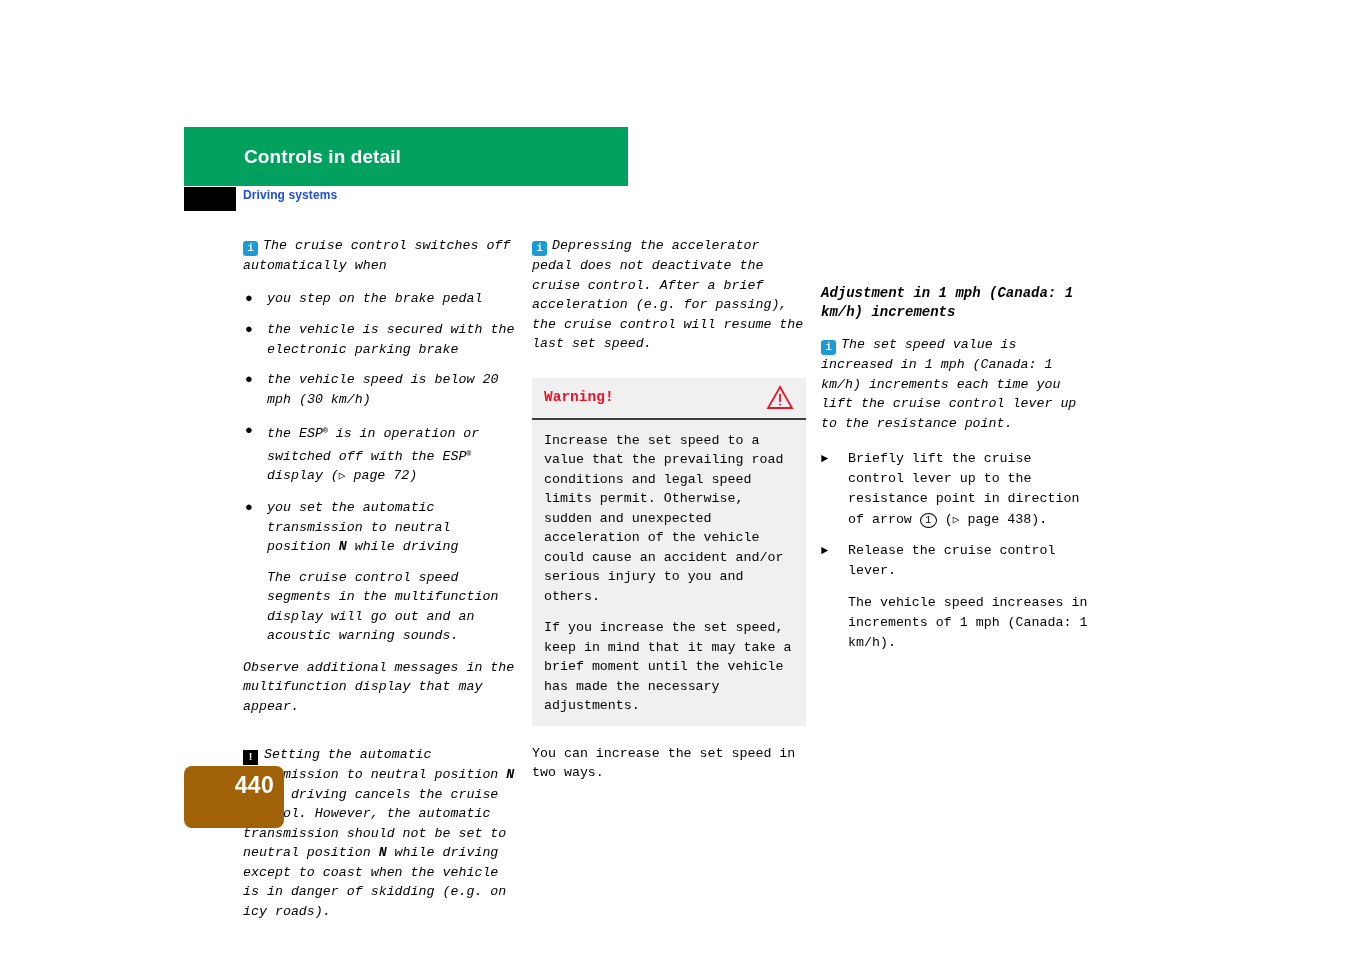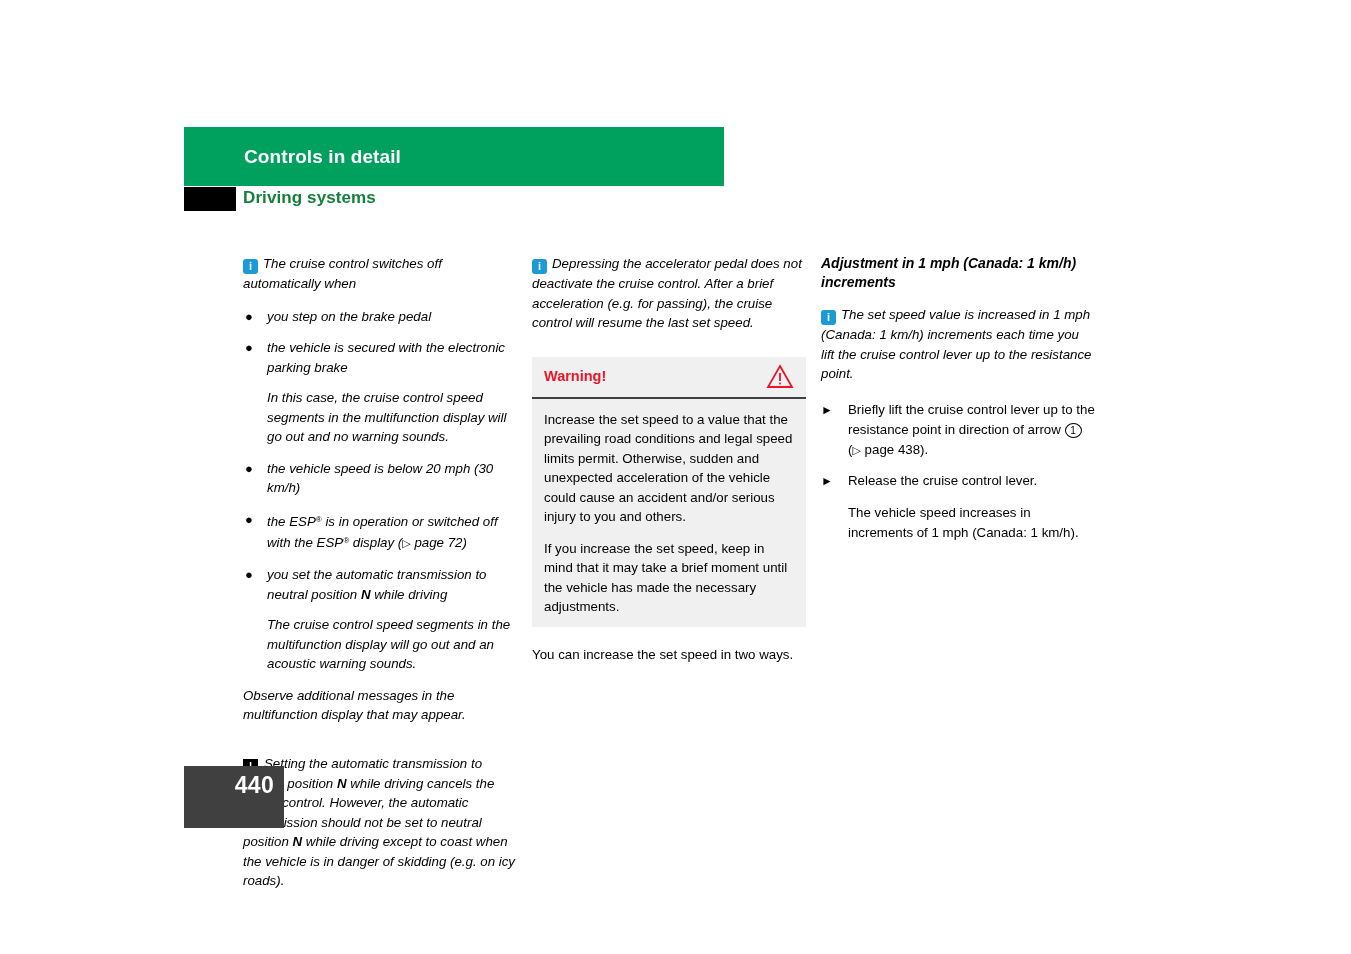--- a/index.html
+++ b/index.html
@@ -14,21 +14,21 @@
     font-family: "Liberation Sans", sans-serif;
     color: #000000;
     overflow: hidden;
   }
 
   
   #header-banner {
     position: absolute;
     left: 184px;
     top: 127px;
-    width: 540px;
+    width: 444px;
     height: 59px;
     background: #00a05e;
   }
   #header-banner-title {
     position: absolute;
     left: 60px;
     top: 50%;
     transform: translateY(-50%);
     font-size: 19px;
     font-weight: bold;
@@ -41,51 +41,53 @@
     left: 184px;
     top: 187px;
     width: 52px;
     height: 24px;
     background: #000000;
   }
   #header-subtitle {
     position: absolute;
     left: 243px;
     top: 188px;
-    font-size: 17px;
-    font-weight: bold;
-    color: #15803d;
+    font-size: 12px;
+    font-weight: bold;
+    color: #1d4ed8;
     letter-spacing: 0.1px;
     white-space: nowrap;
   }
 
   
   #page-number-box {
     position: absolute;
     left: 184px;
     top: 766px;
     width: 100px;
     height: 62px;
-    background: #404040;
+    background: #a16207;
+    border-radius: 8px;
   }
   #page-number-value {
     position: absolute;
     right: 10px;
     top: 6px;
     font-size: 23px;
     font-weight: bold;
     color: #ffffff;
     letter-spacing: 0.3px;
   }
 
   
   .column {
     position: absolute;
-    top: 254px;
+    top: 236px;
     width: 274px;
+    font-family: Liberation Mono, monospace;
   }
   #column-1 { left: 243px; }
   #column-2 { left: 532px; }
   #column-3 { left: 821px; }
 
   
   .para {
     font-size: 13.3px;
     line-height: 19.5px;
     margin: 0 0 13px 0;
@@ -260,21 +262,20 @@
     <li class="bullet-item">
       <span class="bullet-dot">●</span>
       <span>you step on the brake pedal</span>
     </li>
 
     <li class="bullet-item" style="margin-bottom:11px;">
       <span class="bullet-dot">●</span>
       <span>the vehicle is secured with the electronic parking brake</span>
     </li>
 
-    <li class="sub-para">In this case, the cruise control speed segments in the multifunction display will go out and no warning sounds.</li>
 
     <li class="bullet-item">
       <span class="bullet-dot">●</span>
       <span>the vehicle speed is below 20 mph (30 km/h)</span>
     </li>
 
     <li class="bullet-item">
       <span class="bullet-dot">●</span>
       <span><span>the </span><span>ESP</span><span class="sup-reg">®</span><span> is in operation or switched off with the </span><span>ESP</span><span class="sup-reg">®</span><span> display (</span><span class="icon-ref">▷</span><span> page 72)</span></span>
     </li>
@@ -314,21 +315,21 @@
       <p class="warning-para">Increase the set speed to a value that the prevailing road conditions and legal speed limits permit. Otherwise, sudden and unexpected acceleration of the vehicle could cause an accident and/or serious injury to you and others.</p>
       <p class="warning-para">If you increase the set speed, keep in mind that it may take a brief moment until the vehicle has made the necessary adjustments.</p>
     </div>
   </div>
 
   <p class="para">You can increase the set speed in two ways.</p>
 </div>
 
 <div class="column" id="column-3">
 
-  <h2 class="heading italic" style="margin-bottom:13px;">Adjustment in 1 mph (Canada: 1 km/h) increments</h2>
+  <h2 class="heading italic" style="margin-bottom:13px;margin-top:48px;">Adjustment in 1 mph (Canada: 1 km/h) increments</h2>
 
   <p class="para italic" style="margin-bottom:16px;">
     <span class="icon-info">i</span><span>The set speed value is increased in 1 mph (Canada: 1 km/h) increments each time you lift the cruise control lever up to the resistance point.</span>
   </p>
 
   <ul class="step-list">
     <li class="step-item">
       <span class="step-arrow">►</span>
       <span><span>Briefly lift the cruise control lever up to the resistance point in direction of arrow </span><span class="icon-circled">1</span><span> (</span><span class="icon-ref">▷</span><span> page 438).</span></span>
     </li>

